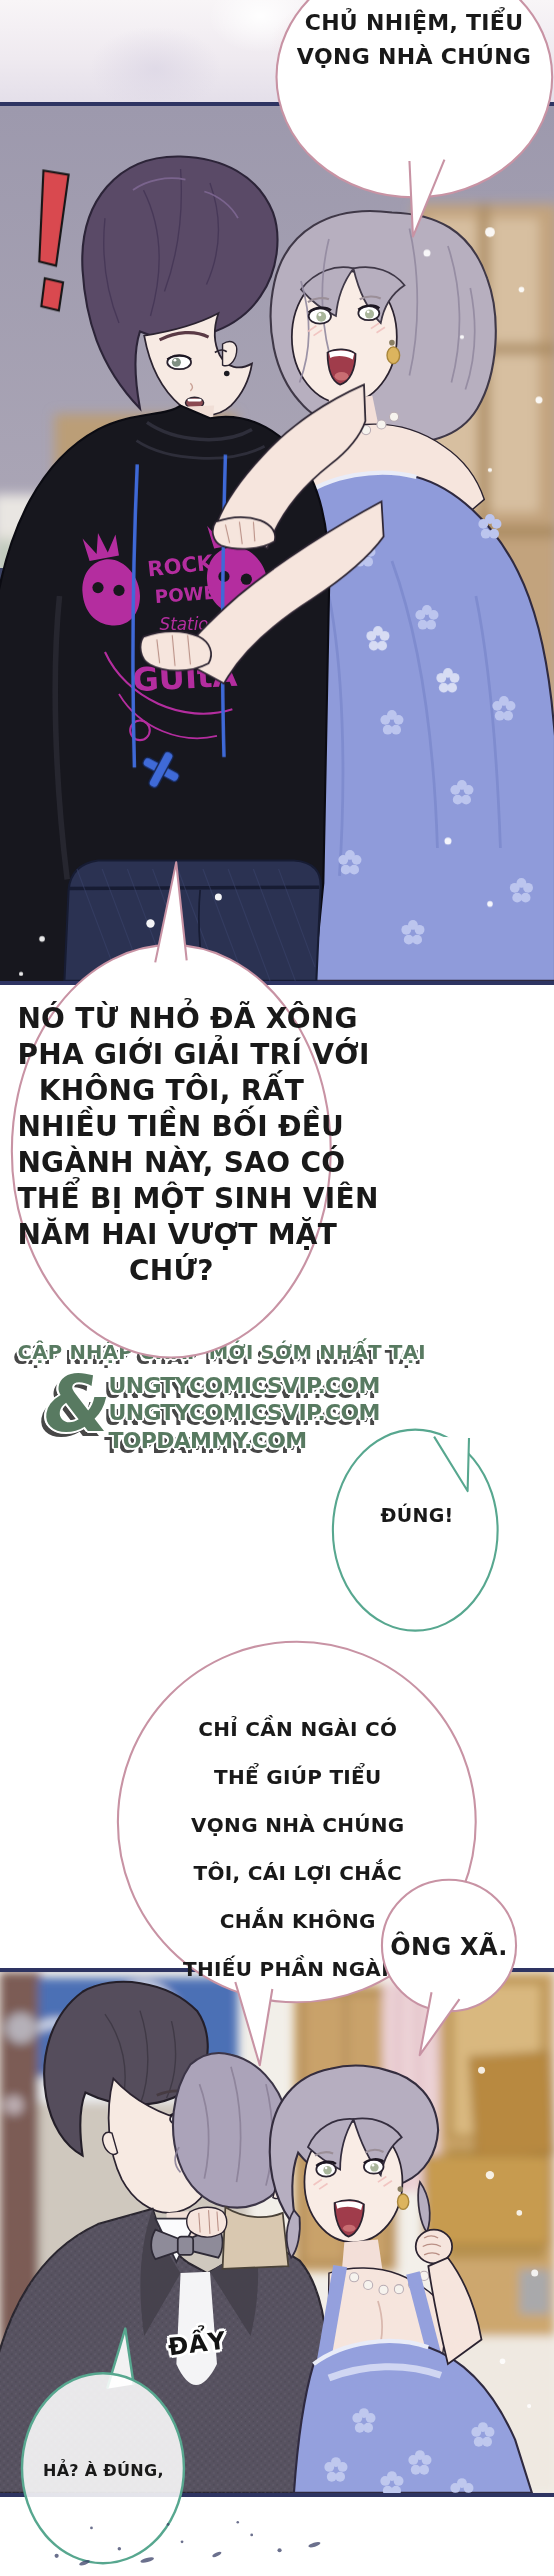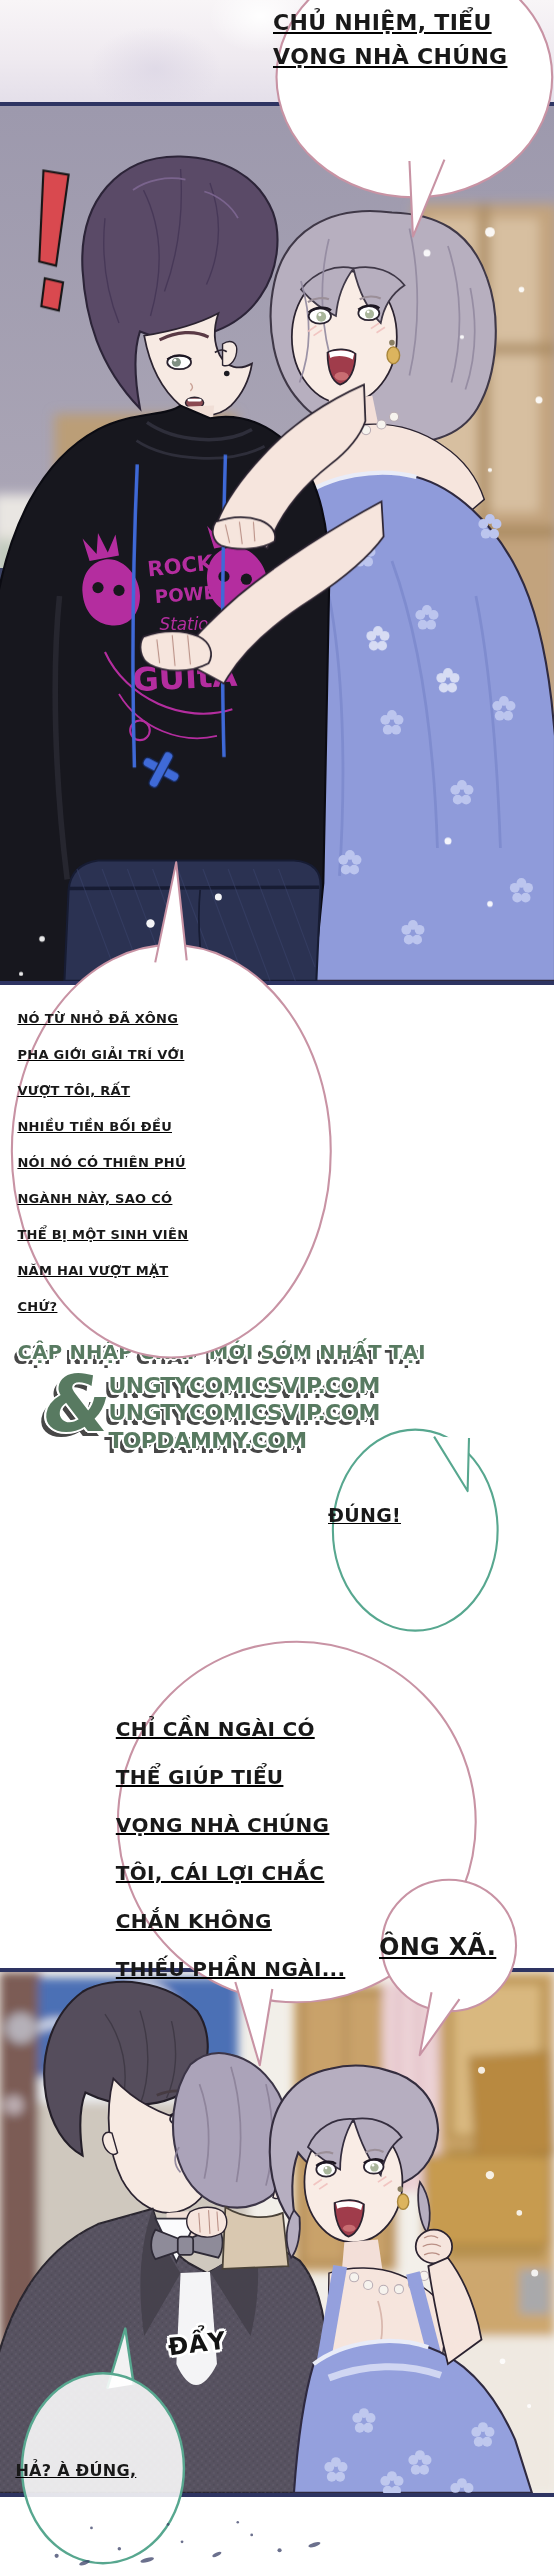--- a/index.html
+++ b/index.html
@@ -15,24 +15,24 @@
       linear-gradient(180deg,#f8f5f7 0%,#efeaf0 55%,#e3dee9 100%);}
   
   .panel{left:0;width:555px;border-top:4.2px solid #2e3462;border-bottom:4.2px solid #2e3462;
          box-sizing:border-box;background:#b4aebb;}
   .panel-1{top:102px;height:883px;}
   .panel-2{top:1968px;height:529px;}
   .panel svg{display:block;}
   
   .bubble{pointer-events:none;}
   .bubble svg{position:absolute;left:0;top:0;}
-  .btxt{position:absolute;text-decoration:underline;}
+  .btxt{position:absolute;text-align:center;}
   .bline{font-weight:700;color:#191919;letter-spacing:0.3px;white-space:nowrap;}
   .t-director .bline{font-size:22px;line-height:34px;}
-  .t-boast    .bline{font-size:13px;line-height:36px;}
+  .t-boast    .bline{font-size:28px;line-height:36px;}
   .t-agree    .bline{font-size:19px;line-height:33px;}
   .t-offer    .bline{font-size:20px;line-height:48px;}
   .t-husband  .bline{font-size:24px;line-height:28px;}
   .t-reply    .bline{font-size:16px;line-height:25px;}
   
   .wm-box{left:17.5px;top:1341px;width:378px;height:125px;}
   .wm{color:#587a61;font-weight:800;
       text-shadow:-1.4px -1.4px 0 #fff,1.4px -1.4px 0 #fff,-1.4px 1.4px 0 #fff,1.4px 1.4px 0 #fff,
                   -2.1px 0 0 #fff,2.1px 0 0 #fff,0 2.1px 0 #fff,0 -2.1px 0 #fff,-4.2px 4.9px 0 #474747;}
   .wm-head{position:absolute;left:0;top:0;font-size:19.6px;letter-spacing:0.3px;white-space:nowrap;}
@@ -487,23 +487,22 @@
   </div>
 
   <div class="abs bubble" style="left:8.4px;top:840px;width:335px;height:521px;">
     <svg width="335" height="521" viewBox="0 0 478 745">
       <ellipse cx="233" cy="445" rx="228" ry="295" fill="#ffffff" stroke="#c893a4" stroke-width="3"></ellipse>
       <path d="M 210 175 L 240 32 L 255 172" fill="#ffffff" stroke="#c893a4" stroke-width="3" stroke-linejoin="round"></path>
     </svg>
     <div class="btxt t-boast" style="left:9px;top:161px;width:308px;">
       <div class="bline">NÓ TỪ NHỎ ĐÃ XÔNG</div>
       <div class="bline">PHA GIỚI GIẢI TRÍ VỚI</div>
-      <div class="bline">VƯỢT TÔI, RẤT</div>
+      <div class="bline">KHÔNG TÔI, RẤT</div>
       <div class="bline">NHIỀU TIỀN BỐI ĐỀU</div>
-      <div class="bline">NÓI NÓ CÓ THIÊN PHÚ</div>
       <div class="bline">NGÀNH NÀY, SAO CÓ</div>
       <div class="bline">THỂ BỊ MỘT SINH VIÊN</div>
       <div class="bline">NĂM HAI VƯỢT MẶT</div>
       <div class="bline">CHỨ?</div>
     </div>
   </div>
 
   <div class="abs bubble" style="left:328px;top:1424px;width:178px;height:213px;">
     <svg width="178" height="213" viewBox="0 0 255 305">
       <ellipse cx="125" cy="152" rx="118" ry="144" fill="#ffffff" stroke="#57a78f" stroke-width="3"></ellipse>

